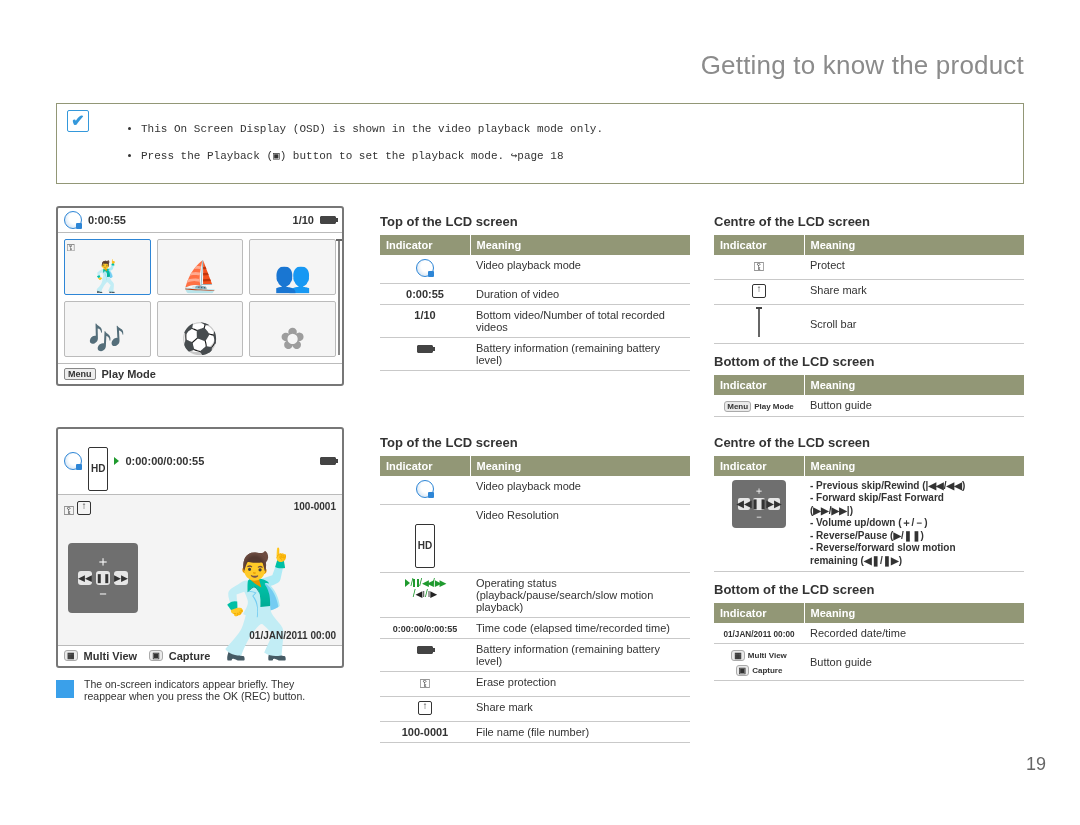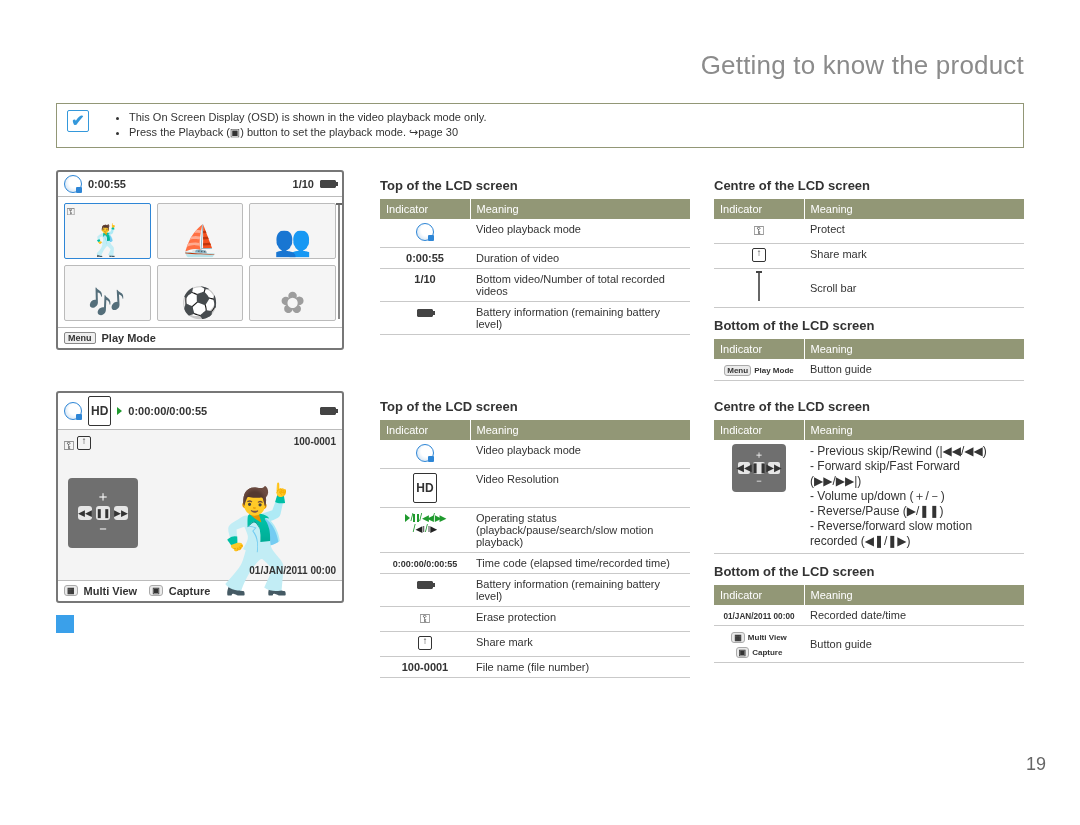--- a/index.html
+++ b/index.html
@@ -37,21 +37,21 @@
     line-height: 1.4;
     margin-bottom: 22px;
   }
   .callout-icon {
     position: absolute; left: 10px; top: 6px;
     width: 22px; height: 22px; border: 1.5px solid #3498db; border-radius: 2px;
     display: flex; align-items: center; justify-content: center;
     color: #3498db; font-weight: bold; font-size: 16px;
   }
   .callout-box ul { margin: 0; padding-left: 16px; }
-  .callout-box li { margin: 0; }
+  .callout-box li { margin: 12px; font-family: Liberation Mono, monospace; }
 
   .section-heading {
     display: flex; align-items: center;
     font-size: 18px; font-weight: normal; color: #555;
     margin: 0 0 10px 0;
   }
   .section-heading .bar {
     width: 6px; height: 22px; background: var(--olive);
     margin-right: 10px;
   }
@@ -97,21 +97,21 @@
   .ctrl-overlay { position:absolute; left:10px; top:48px; width:70px; height:70px; background:#6f6f6f; border-radius:4px; display:flex; flex-direction:column; align-items:center; justify-content:center; color:#fff; font-size:14px; }
   .ctrl-overlay .row { display:flex; gap:4px; align-items:center; }
   .ctrl-overlay .pill { background:#e6e6e6; color:#333; width:14px; height:14px; border-radius:3px; display:flex; align-items:center; justify-content:center; font-size:9px; }
 
   
   table.ind { width: 100%; border-collapse: collapse; margin-bottom: 10px; font-size: 11px; }
   table.ind tbody tr { border-bottom: 1px solid var(--border-grey); }
   table.ind td, table.ind th { padding: 4px 6px; text-align: left; vertical-align: top; }
   table.ind td.icon-cell { width: 90px; text-align: center; }
   table.ind thead th {
-    background: var(--olive); color: #fff; font-weight: normal;
+    background: var(--olive); color: #fff; font-weight: bold;
     border-right: 1px solid #fff;
   }
   table.ind thead th:last-child { border-right: none; }
   .key-pill { display:inline-block; border:1px solid #aaa; border-radius:3px; padding:0 2px; font-size:8px; font-weight:bold; background:#eaeaea;}
   .note-row { display:flex; gap:10px; align-items:flex-start; margin-top: 10px; font-size: 10.5px; }
   .note-row .sq { width:18px; height:18px; background:#3aa0ea; flex:0 0 18px; margin-top:2px; }
 
   .page-number { position:absolute; right:34px; bottom:50px; font-size:18px; color:#666; }
 
   .battery-ico { display:inline-block; width:16px; height:8px; border:1.5px solid #444; border-radius:1px; position:relative; vertical-align:middle;}
@@ -120,44 +120,44 @@
   .play-ico-sm { display:inline-block; width:0; height:0; border-left:5px solid #1f9a2e; border-top:4px solid transparent; border-bottom:4px solid transparent; vertical-align:middle; }
   .pause-ico { display:inline-flex; gap:2px; vertical-align:middle; }
   .pause-ico span { width:2px; height:8px; background:#1f9a2e; }
   .rew-ico::before, .ff-ico::before { content:"◀◀"; color:#1f9a2e; font-size:9px; letter-spacing:-2px; }
   .ff-ico::before { content:"▶▶"; }
   .slowrev-ico::before { content:"◀I"; color:#222; font-size:9px; }
   .slowfwd-ico::before { content:"I▶"; color:#222; font-size:9px; }
 
   .video-mode-ico { width:18px; height:18px; border:1.5px solid #2e86d6; border-radius:50%; display:inline-flex; align-items:center; justify-content:center; background:radial-gradient(circle at 60% 40%, #fff 40%, #bcd6ee 100%); position:relative;}
   .video-mode-ico::after { content:""; width:6px; height:6px; background:#2e86d6; border-radius:1px; position:absolute; right:-1px; bottom:-1px;}
-  .hd-badge { display:inline-block; border:1.5px solid #333; padding:8px 2px; font-size:12px; font-weight:bold; border-radius:2px; line-height:1; }
+  .hd-badge { display:inline-block; border:1.5px solid #333; padding:16px 2px; font-size:10px; font-weight:bold; border-radius:2px; line-height:1;margin-top:15px; }
   .keylock-ico::before { content:"⚿"; font-size:13px;}
   .share-ico { display:inline-block; width:14px; height:14px; border:1.5px solid #333; border-radius:2px; position:relative; font-size:8px; font-weight:bold; line-height:10px; text-align:center;}
   .share-ico::before { content:"↑"; position:absolute; left:0; right:0; top:-1px; font-size:10px;}
 
   .ctrl-mini { display:inline-block; background:#6f6f6f; color:#fff; border-radius:4px; padding:4px 6px; }
   .ctrl-mini .row { display:flex; gap:3px; align-items:center; justify-content:center; }
   .ctrl-mini .row span { font-size:10px; }
   .ctrl-mini .pill { background:#e6e6e6; color:#333; width:12px; height:12px; border-radius:2px; display:flex; align-items:center; justify-content:center; font-size:8px; }
 
-  .multi-line { font-size: 12px; line-height: 1.25; }
+  .multi-line { font-size: 10px; line-height: 1.25; font-weight: bold; }
 </style>
 </head>
 <body>
 
 <div class="page">
 
   <div class="chapter-title">Getting to know the product</div>
 
   <div class="callout-box">
     <div class="callout-icon">✔</div>
     <ul>
       <li>This On Screen Display (OSD) is shown in the video playback mode only.</li>
-      <li>Press the Playback (▣) button to set the playback mode. ↪page 30</li>
+      <li>Press the Playback (▣) button to set the playback mode. ↪page 18</li>
     </ul>
   </div>
 
 
   <div class="columns">
     <div class="col col-left">
       <div class="screen">
         <div class="topbar">
           <span class="video-mode-ico"></span>
           <span>0:00:55</span>
@@ -306,20 +306,24 @@
           <span class="key-pill">▦</span>
           <span>Multi View</span>
           <span class="grow"></span>
           <span class="key-pill">▣</span>
           <span>Capture</span>
         </div>
       </div>
 
       <div class="note-row">
         <div class="sq"></div>
+        <div>
+          <span>The on-screen indicators appear briefly. They</span><br>
+          <span>reappear when you press the OK (REC) button.</span>
+        </div>
       </div>
     </div>
 
     <div class="col">
       <div class="subhead">Top of the LCD screen</div>
       <table class="ind">
         <thead>
             <tr>
           <th>Indicator</th>
           <th>Meaning</th>
@@ -394,21 +398,21 @@
                   </div>
               </span>
             </td>
             <td class="multi-line">
               <div>- Previous skip/Rewind (|◀◀/◀◀)</div>
               <div>- Forward skip/Fast Forward</div>
               <div>   (▶▶/▶▶|)</div>
               <div>- Volume up/down (＋/－)</div>
               <div>- Reverse/Pause (▶/❚❚)</div>
               <div>- Reverse/forward slow motion</div>
-              <div>   recorded (◀❚/❚▶)</div>
+              <div>   remaining (◀❚/❚▶)</div>
             </td>
           </tr>
         </tbody>
       </table>
 
       <div class="subhead">Bottom of the LCD screen</div>
       <table class="ind">
         <thead>
             <tr>
           <th>Indicator</th>

